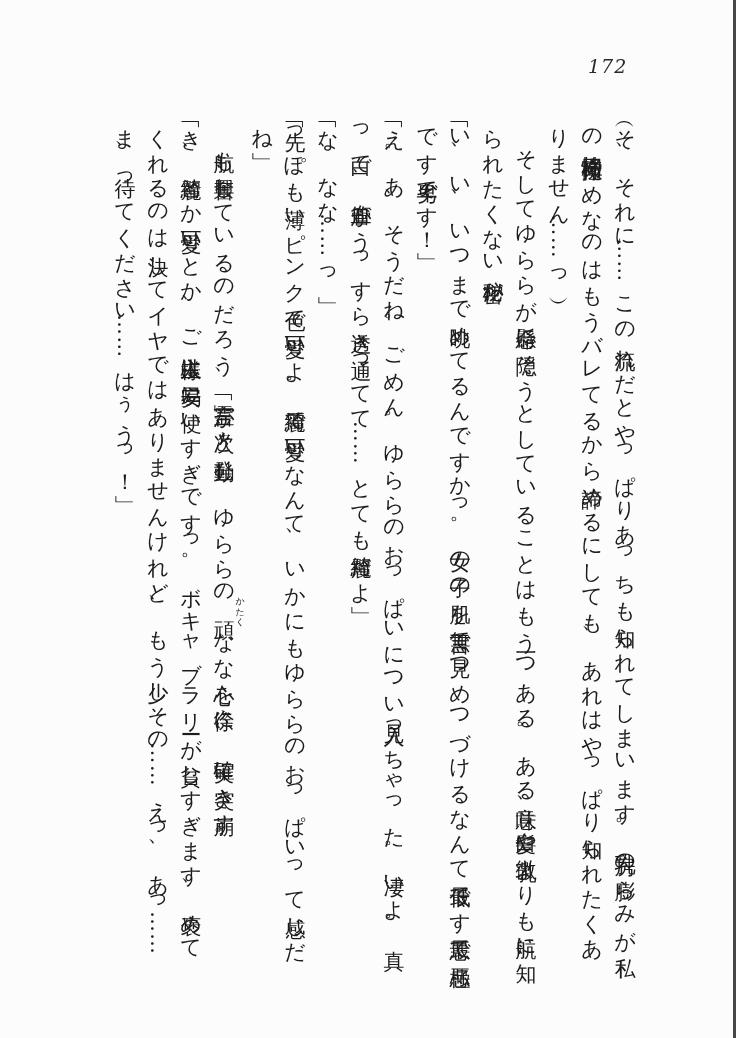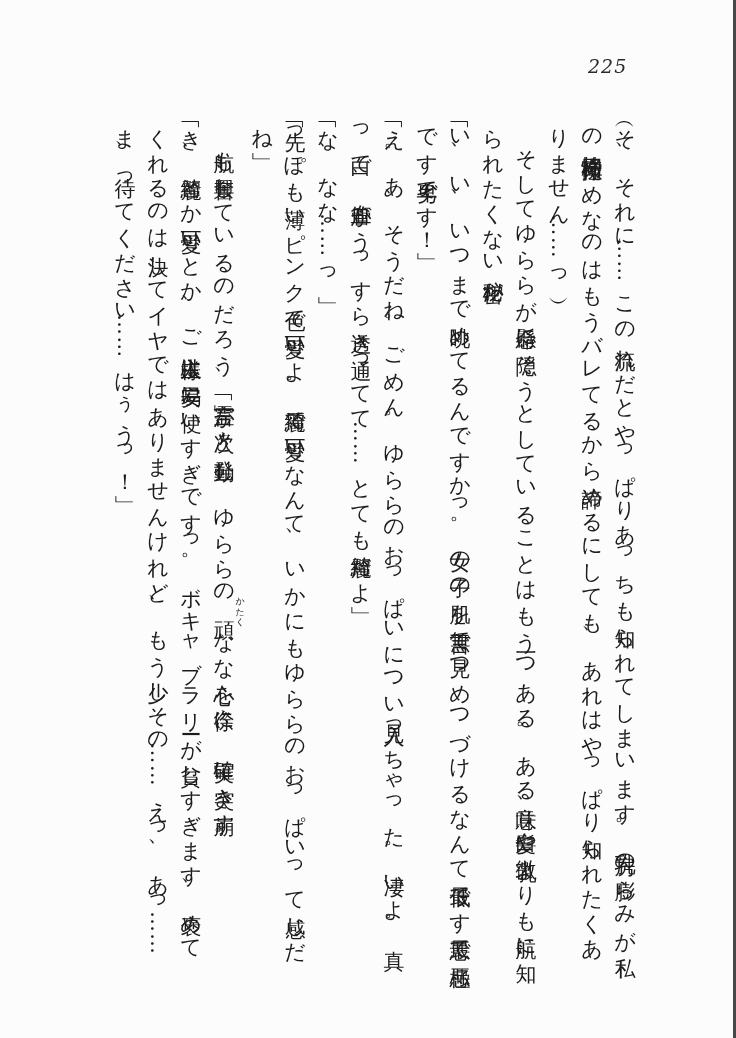--- a/index.html
+++ b/index.html
@@ -64,21 +64,21 @@
     right: 0;
     width: 3px;
     height: 1038px;
     background: #474747;
   }
 </style>
 </head>
 <body>
 
 <div class="book-page">
-  <div class="page-number">225</div>
+  <div class="page-number">172</div>
 
   <div class="text-block" id="text-block">
       <p>（そ、それに……この流れだとやっぱりあっちも知られてしまいます。乳房の膨らみが私の性格同様控えめなのはもうバレてるから諦めるにしても、あれはやっぱり知られたくありません……っ）</p>
       <p class="indent">そしてゆららが懸命に隠そうとしていることはもう一つある。ある意味、白髪や微乳よりも航に知られたくない秘密だ。</p>
       <p>「い、い、いつまで眺めてるんですかっ。女の子の肌を無言で見つめつづけるなんて最低です最悪で極悪です卑劣です！」</p>
       <p>「え。あ、そうだね。ごめん。ゆららのおっぱいについ見入っちゃった。凄いよ。真っ白で、血管がうっすら透き通ってて……とても綺麗だよ」</p>
       <p>「な、なな……っ」</p>
       <p>「先っぽも薄いピンク色で可愛いよ。綺麗で可愛いなんて、いかにもゆららのおっぱいって感じだね」</p>
       <p class="indent">航も興奮しているのだろう、「言霊」が次々と発動し、ゆららの<ruby>頑<rt>かたく</rt></ruby>なな心を徐々に、確実に突き崩す。</p>
       <p>「き、綺麗とか可愛いとか、ご主人様は安易に使いすぎですっ。ボキャブラリーが貧しすぎます、褒めてくれるのは決してイヤではありませんけれど、もう少しその……えっ、あっ……ま、待ってください……はぅうっ！」</p>

